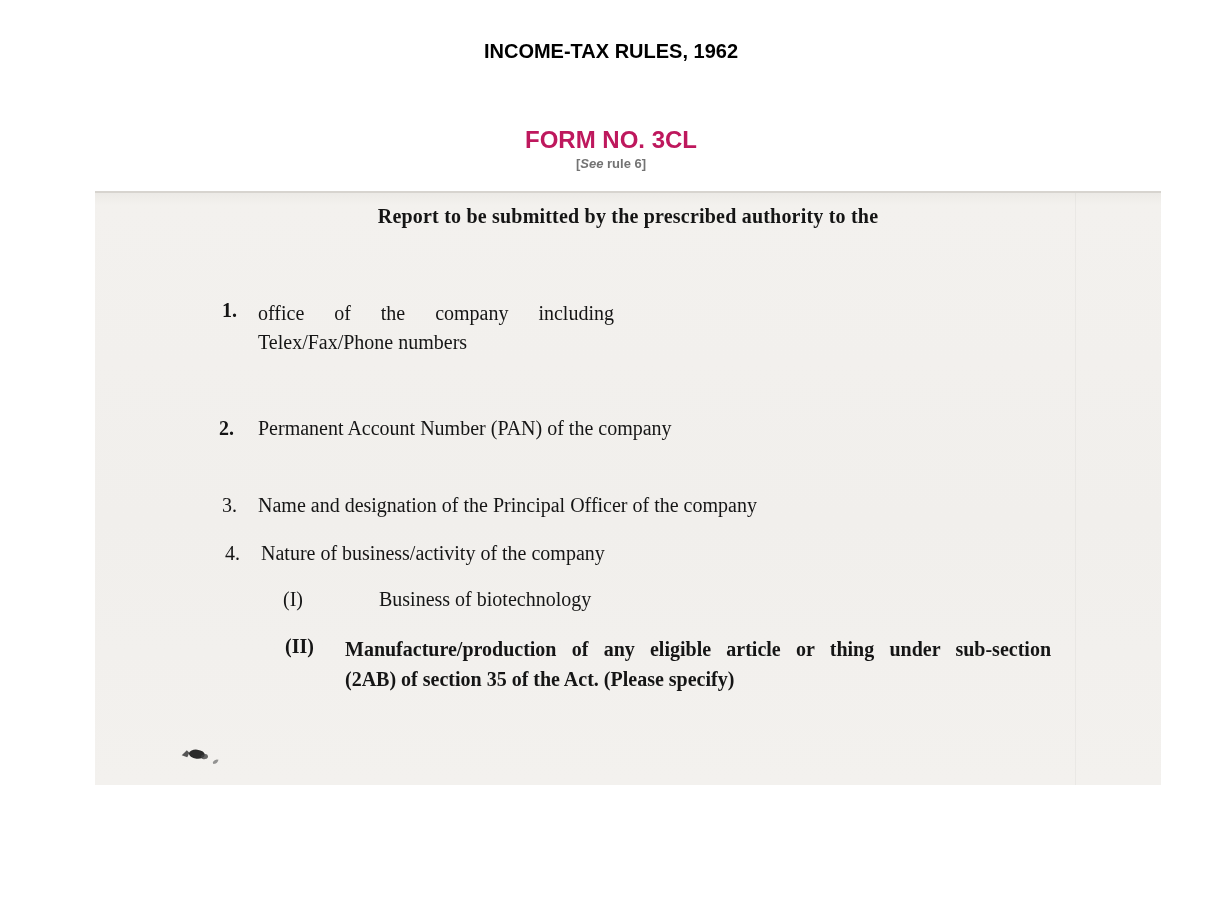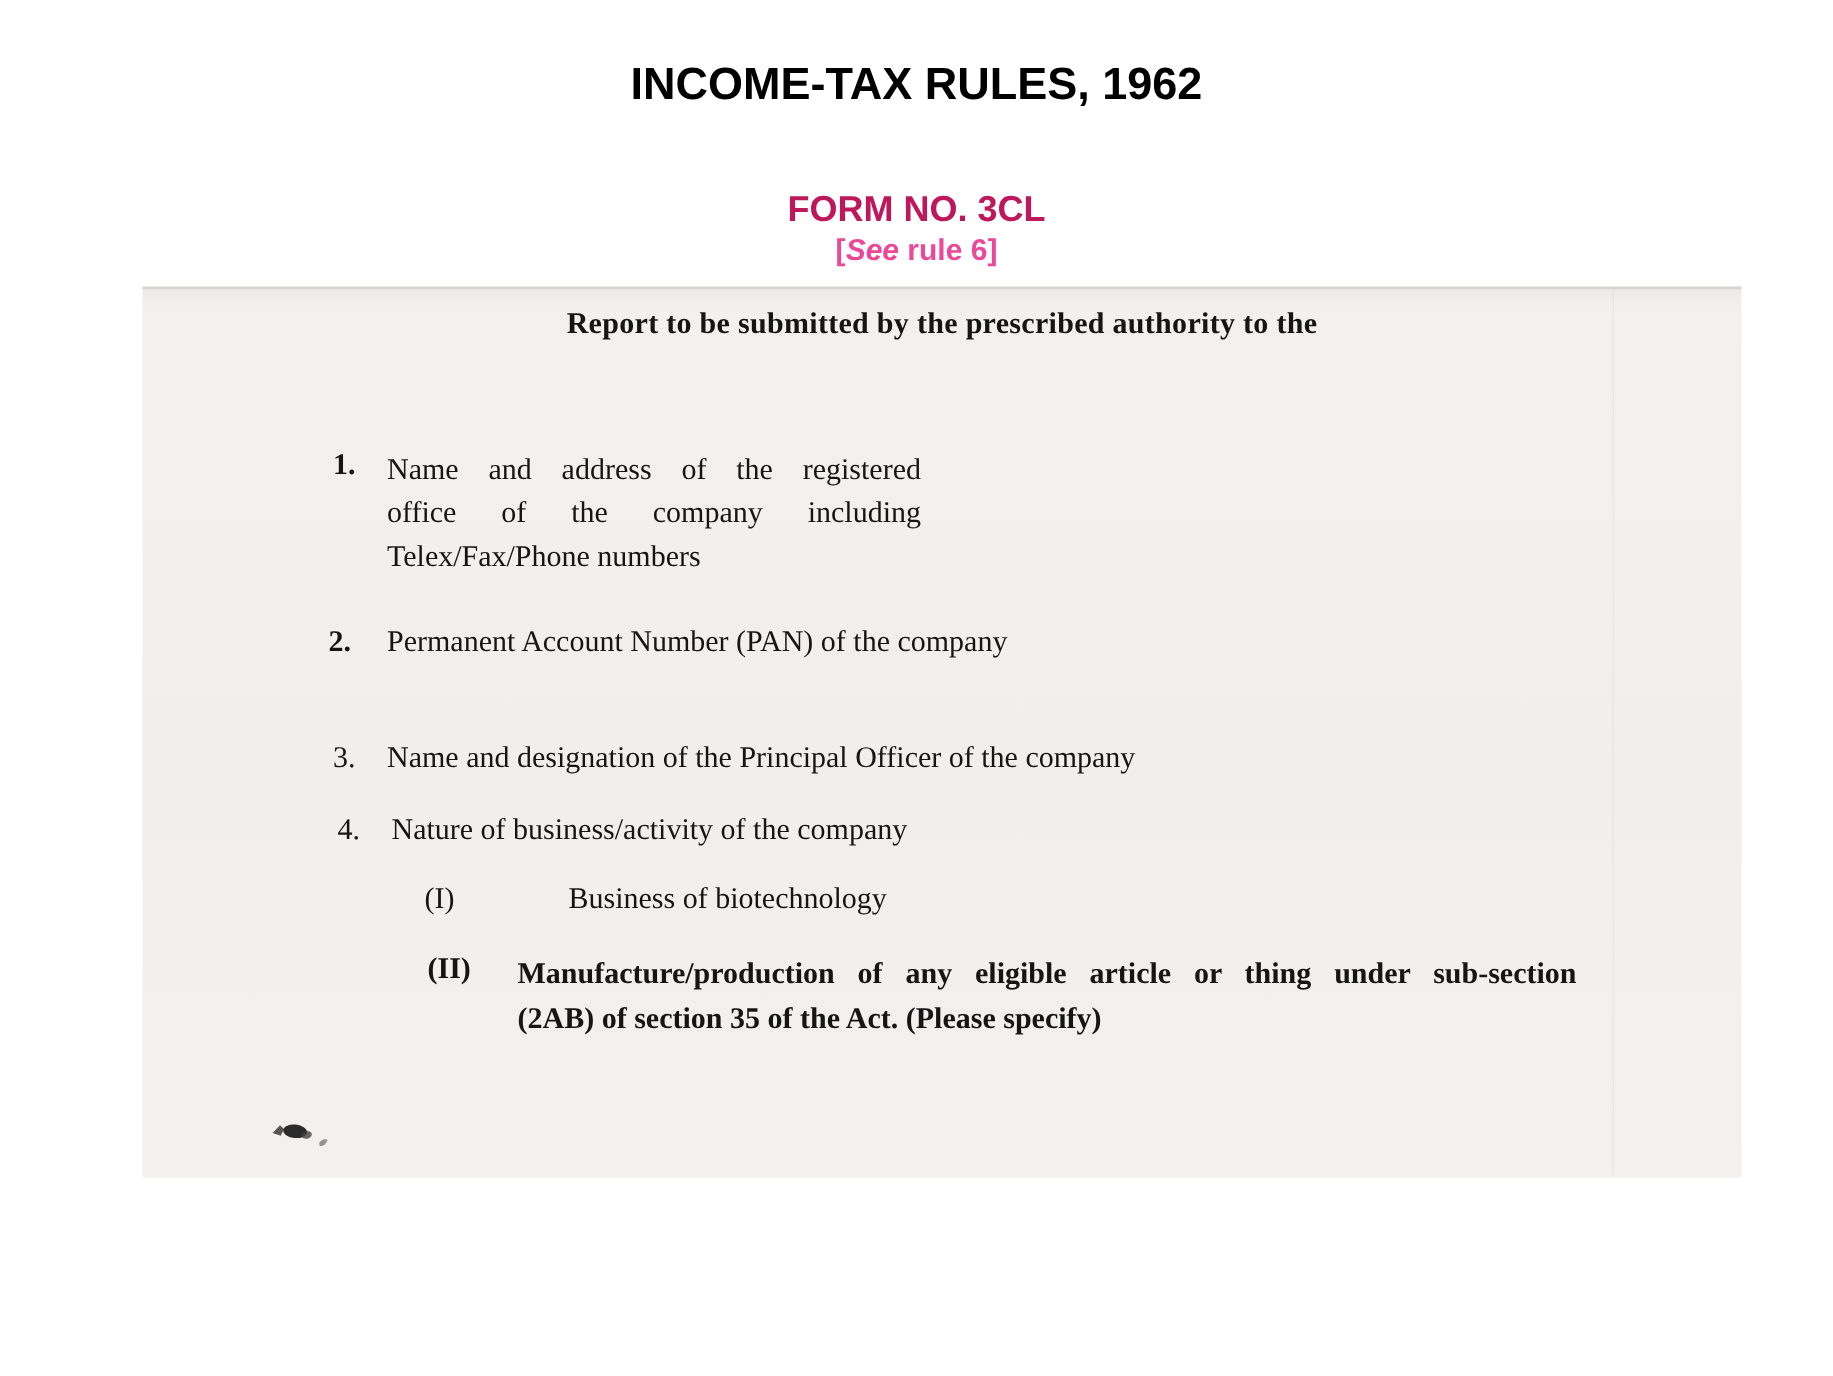--- a/index.html
+++ b/index.html
@@ -7,29 +7,29 @@
     width: 1222px; height: 917px;
     background: #ffffff;
     font-family: "Liberation Sans", sans-serif;
     position: relative;
     overflow: hidden;
   }
 
   
   .page-title {
     position: absolute; top: 40px; left: 0; width: 100%;
-    text-align: center; font-size: 30px; font-weight: bold; color: #000;
+    text-align: center; font-size: 20px; font-weight: bold; color: #000;
   }
   .form-no {
     position: absolute; top: 126px; left: 0; width: 100%;
     text-align: center; font-size: 24px; font-weight: bold; color: #be185d;
   }
   .see-rule {
     position: absolute; top: 156px; left: 0; width: 100%;
-    text-align: center; font-size: 20px; font-weight: bold; color: #ec4899;
+    text-align: center; font-size: 13px; font-weight: bold; color: #737373;
   }
   .see-rule .it { font-style: italic; }
 
   
   .scan {
     position: absolute; left: 95px; top: 191px; width: 1066px; height: 592px;
     background: linear-gradient(180deg, #eceae6 0px, #f3f1ee 12px, #f1efec 55%, #f3f1ee 100%);
     border-top: 2px solid #d7d4cf;
     font-family: "Liberation Serif", serif;
     color: #151515;
@@ -89,21 +89,20 @@
 <div class="scan">
   <div class="fold"></div>
 
   <div class="scan-heading">
     <div>Report to be submitted by the prescribed authority to the</div>
   </div>
 
   <div class="item" id="item1">
     <span class="num">1.</span>
     <span class="text">
-      <div class="just">Name and address of the registered</div>
       <div class="just">office of the company including</div>
       <div>Telex/Fax/Phone numbers</div>
     </span>
   </div>
 
   <div class="item" id="item2">
     <span class="num">2.</span>
     <span class="text nowrap">Permanent Account Number (PAN) of the company</span>
   </div>
 

